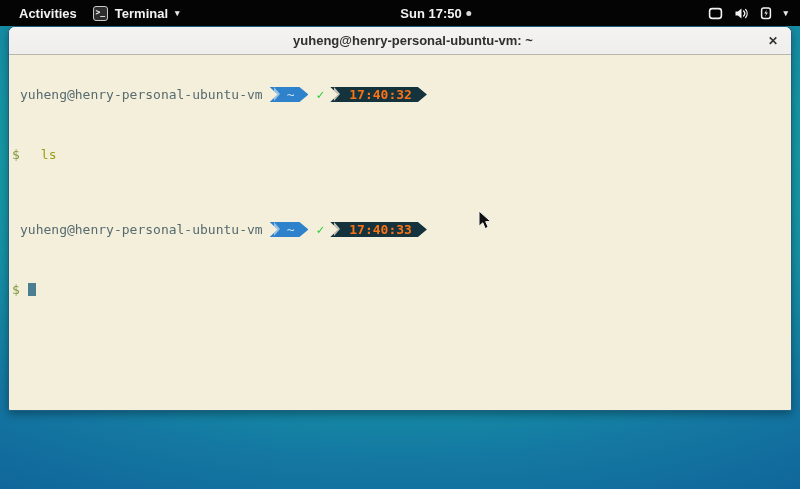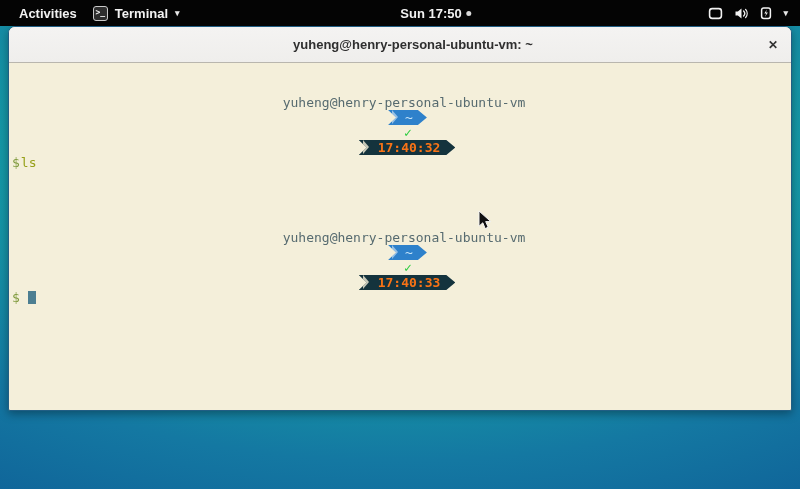--- a/index.html
+++ b/index.html
@@ -39,37 +39,37 @@
   .tb-right svg { display: block; }
 
   
   .window {
     position: absolute; left: 8px; top: 26px; width: 784px; height: 385px;
     background: #f4efda; border: 1px solid #215e84;
     border-radius: 7px 7px 2px 2px; overflow: hidden;
     box-shadow: 0 3px 10px rgba(0,0,0,.35);
   }
   .titlebar {
-    height: 36px; background: linear-gradient(#f4f3f2, #efeeec);
+    height: 28px; background: linear-gradient(#f4f3f2, #efeeec);
     border-bottom: 1px solid #b9b6ae;
     display: flex; align-items: center; justify-content: center; position: relative; padding-left: 26px;
   }
   .title { font-size: 13px; font-weight: bold; color: #2f2f2f; }
   .close-btn {
     position: absolute; right: 13px; top: 50%; transform: translateY(-50%);
     color: #333; font-size: 12px; font-weight: bold; line-height: 1; cursor: default;
   }
 
   .term {
     font-family: "DejaVu Sans Mono", "Liberation Mono", monospace;
     font-size: 13px; line-height: 15px; color: #576b70;
     padding: 2px 3px; white-space: pre; height: 355px;
   }
   .line { height: 15px; display: flex; align-items: center; }
-  .prompt-line { padding-left: 8px; flex-direction: column; }
+  .prompt-line { padding-left: 8px; }
   .user { color: #576b70; }
 
   .seg {
     position: relative; display: inline-flex; align-items: center;
     height: 15px; line-height: 15px;
   }
   .seg-blue {
     margin-left: 7px; background: #2e81cb; color: #c6e4f8;
     padding: 0 14px 0 17px;
     clip-path: polygon(0 0, calc(100% - 9px) 0, 100% 50%, calc(100% - 9px) 100%, 0 100%, 8px 50%);
@@ -81,21 +81,21 @@
   }
   .chev {
     position: absolute; left: 4px; top: 0; width: 0; height: 0;
     border-top: 7.5px solid transparent; border-bottom: 7.5px solid transparent;
     border-left: 6px solid rgba(255,255,255,0.5);
   }
   .seg-dark .chev { border-left-color: rgba(244,239,218,0.8); }
 
   .check { color: #2ecc40; margin-left: 8px; font-weight: bold; }
   .dollar { color: #7f9a3d; }
-  .cmd { color: #97a019; margin-left: 1px; }
+  .cmd { color: #97a019; margin-left: 21px; }
   .listing { color: #2f9fae; }
   .cursor-block { width: 8px; height: 13px; background: #4c7e91; margin-left: 8px; }
 
   .mouse-cursor { position: absolute; left: 478px; top: 210px; z-index: 20; }
 </style>
 </head>
 <body>
 
 <div class="screen">
 

